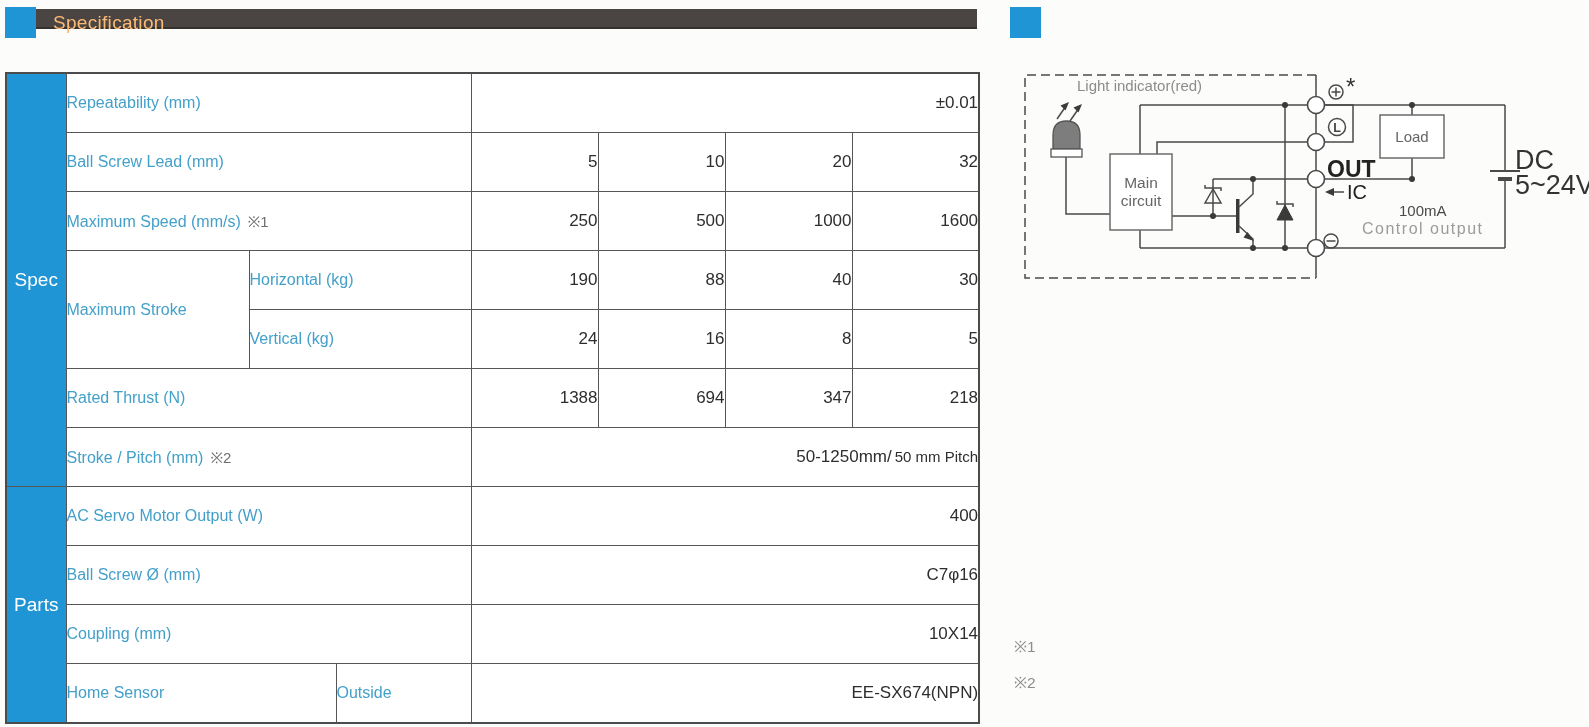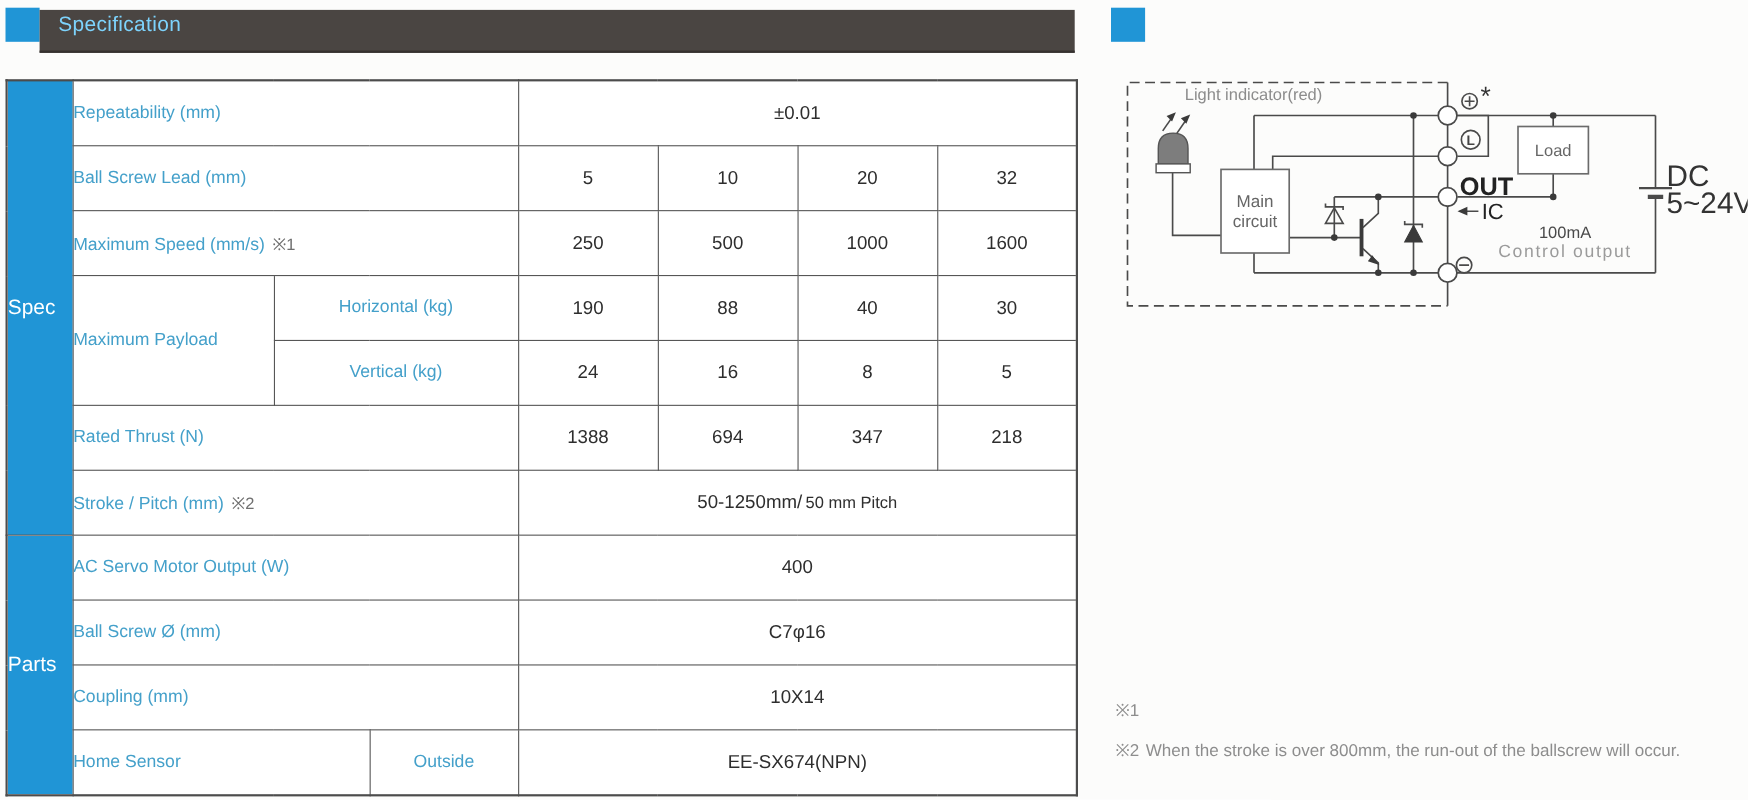--- a/index.html
+++ b/index.html
@@ -1,38 +1,38 @@
 <!DOCTYPE html>
 <html style="--accent-blue: #2095d6; --header-dark: #4a4542; --label-blue: #44a0ca; --value-text: #2e2e2e; --grid-border: #565656; --footnote-gray: #8d8d8d; --circuit-stroke: #4a4a4a;"><head>
 <meta charset="utf-8">
 <style>
   html,body{margin:0;padding:0;background:#ffffff;}
   .page{position:relative;width:1589px;height:727px;background:#fcfcfb;
         font-family:"Liberation Sans",sans-serif;overflow:hidden;}
 
   
   .hdr-sq{position:absolute;width:31px;height:31px;background:var(--accent-blue,#2095d6);}
-  .hdr-bar{position:absolute;height:39px;background:var(--header-dark,#4a4542);
-           border-bottom:2px solid #35312f;color:#7dd3fc;font-size:19px;line-height:27px;
+  .hdr-bar{position:absolute;height:20px;background:var(--header-dark,#4a4542);
+           border-bottom:2px solid #35312f;color:#fdba74;font-size:19px;line-height:27px;
            padding-left:17px;box-sizing:border-box;letter-spacing:.3px;}
   .sq-left{left:5px;top:7px;}
   .bar-left{left:36px;top:9px;width:941px;}
   .sq-right{left:1010px;top:7px;}
   .bar-right{left:1041px;top:9px;width:516px;}
 
   
   table.spec{position:absolute;left:5px;top:72px;width:973px;border-collapse:collapse;
              table-layout:fixed;border:2px solid #4c4c4c;background:#fff;}
   table.spec td{border:1px solid var(--grid-border,#565656);height:58px;vertical-align:middle;
                 padding:0;overflow:hidden;}
-  td.grp{background:var(--accent-blue,#2095d6);color:#fff;font-size:19px;text-align:left;}
+  td.grp{background:var(--accent-blue,#2095d6);color:#fff;font-size:19px;text-align:center;}
   td.lbl{color:var(--label-blue,#44a0ca);font-size:16px;padding-left:23px;}
   td.lbl .ref{color:#6f6f6f;margin-left:7px;font-size:15px;}
-  td.sub{color:var(--label-blue,#44a0ca);font-size:16px;text-align:center;}
-  td.val{color:var(--value-text,#2e2e2e);font-size:17px;text-align:center;}
+  td.sub{color:var(--label-blue,#44a0ca);font-size:16px;text-align:left;}
+  td.val{color:var(--value-text,#2e2e2e);font-size:17px;text-align:right;}
   td.val .small{font-size:15px;margin-left:3px;}
 
   
   svg.circuit{position:absolute;left:1005px;top:65px;width:584px;height:230px;}
   svg.circuit text{font-family:"Liberation Sans",sans-serif;}
   .wire{stroke:var(--circuit-stroke,#4a4a4a);stroke-width:1.5;fill:none;}
   .boxline{stroke:#6b6b6b;stroke-width:1.5;fill:#ffffff;}
   .dot{fill:#3a3a3a;}
   .term{fill:#ffffff;stroke:#4a4a4a;stroke-width:1.6;}
   .icn{fill:none;stroke:#4a4a4a;stroke-width:1.5;}
@@ -86,21 +86,21 @@
       <tr>
         <td class="lbl" colspan="3">
           <span>Maximum Speed (mm/s)</span><span class="ref">※1</span></td>
         <td class="val"><span>250</span></td>
         <td class="val"><span>500</span></td>
         <td class="val"><span>1000</span></td>
         <td class="val"><span>1600</span></td>
       </tr>
       <tr>
         <td class="lbl" rowspan="2">
-          <span>Maximum Payload</span></td>
+          <span>Maximum Stroke</span></td>
         <td class="sub" colspan="2">
           <span>Horizontal (kg)</span></td>
         <td class="val"><span>190</span></td>
         <td class="val"><span>88</span></td>
         <td class="val"><span>40</span></td>
         <td class="val"><span>30</span></td>
       </tr>
       <tr>
         <td class="sub" colspan="2">
           <span>Vertical (kg)</span></td>
@@ -263,18 +263,18 @@
     <text x="1362" y="234" font-size="16" fill="#9b9b9b" letter-spacing="1.5">Control output</text>
   </svg>
 
   <div class="notes">
     <div class="note">
       <span class="nref">※1</span>
     </div>
     <div class="note note2">
       <span class="nref">※2</span>
       <span>
-        <span>When the stroke is over 800mm, the run-out of the ballscrew will occur.</span><br>
+        <br>
       </span>
     </div>
   </div>
 
 </div>
 
 </body></html>

